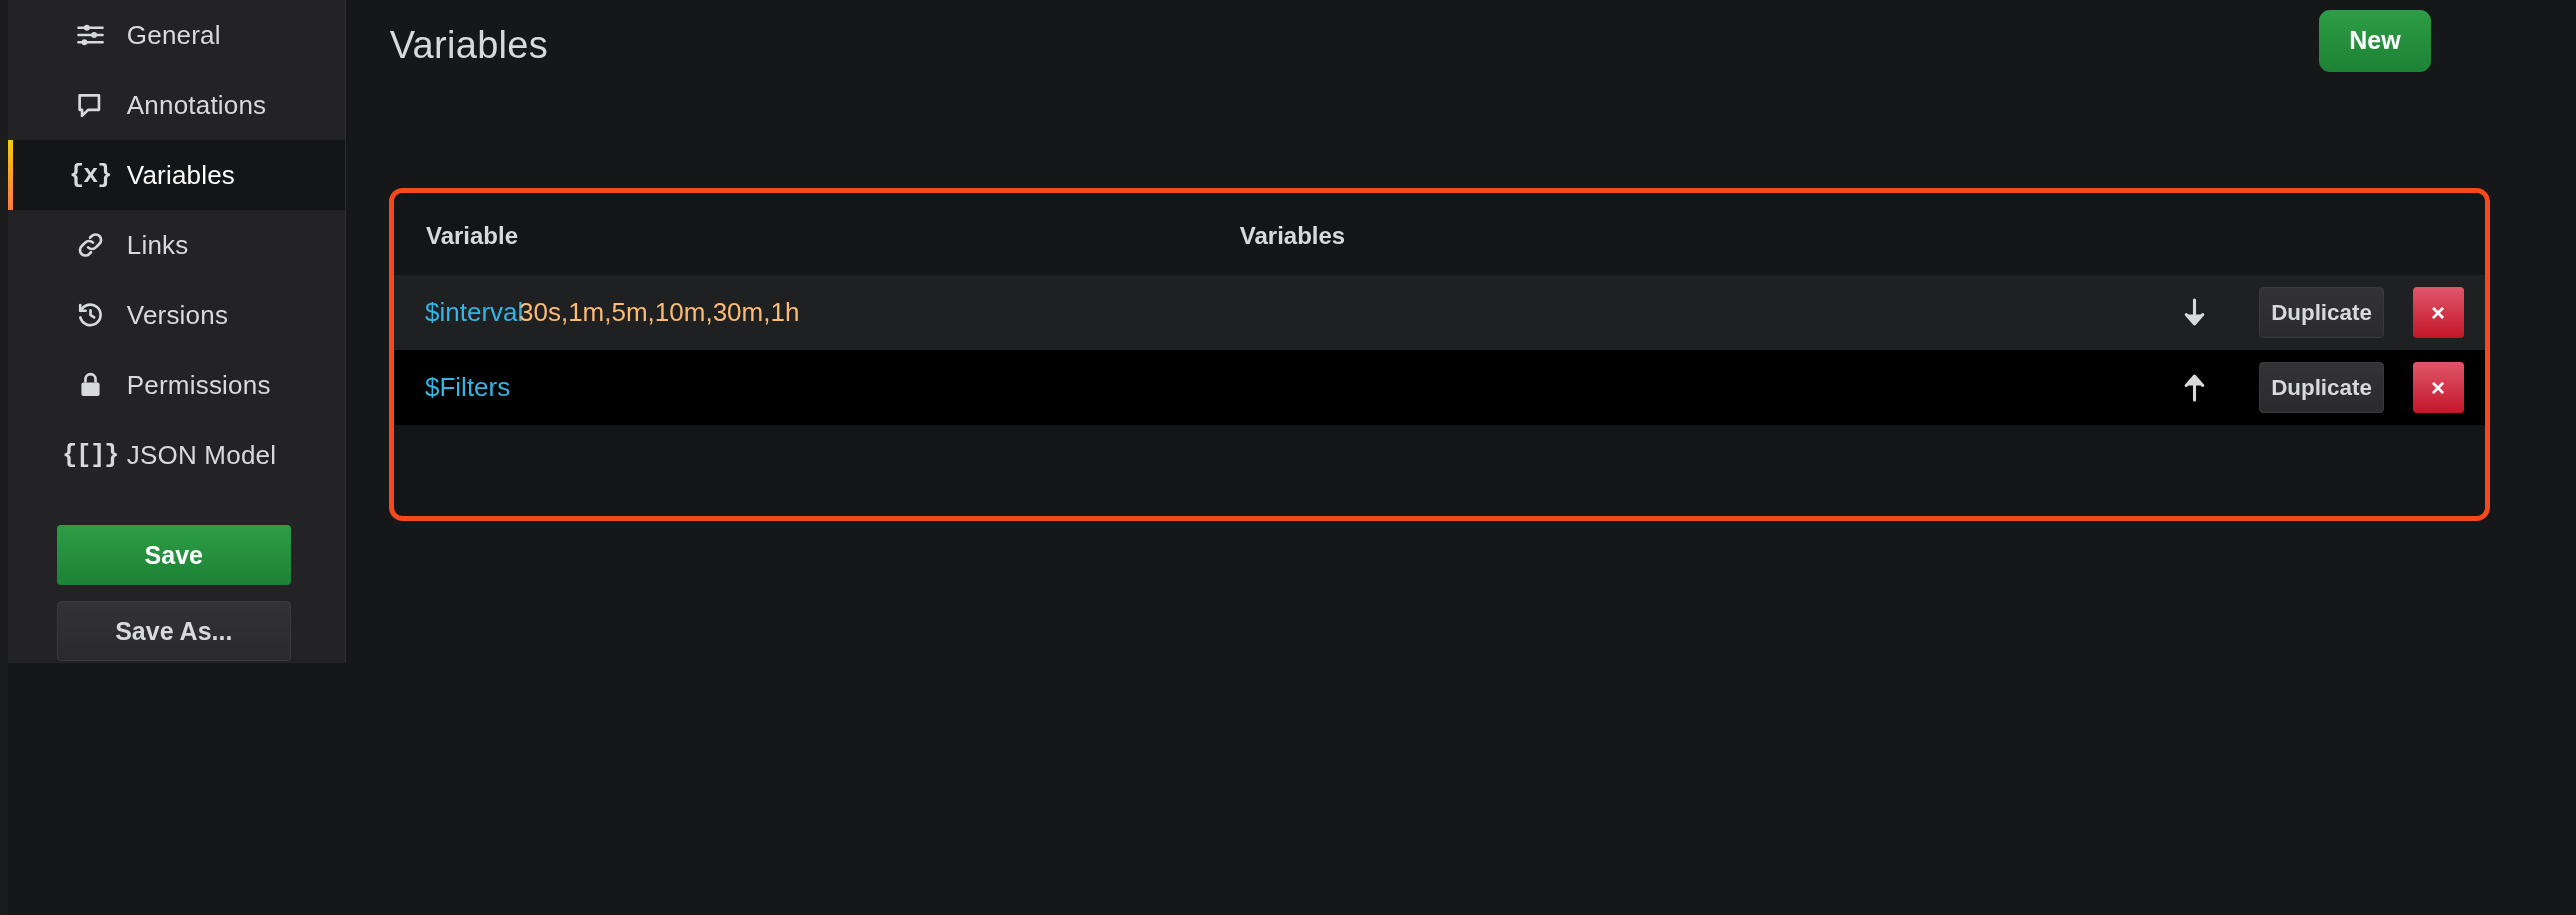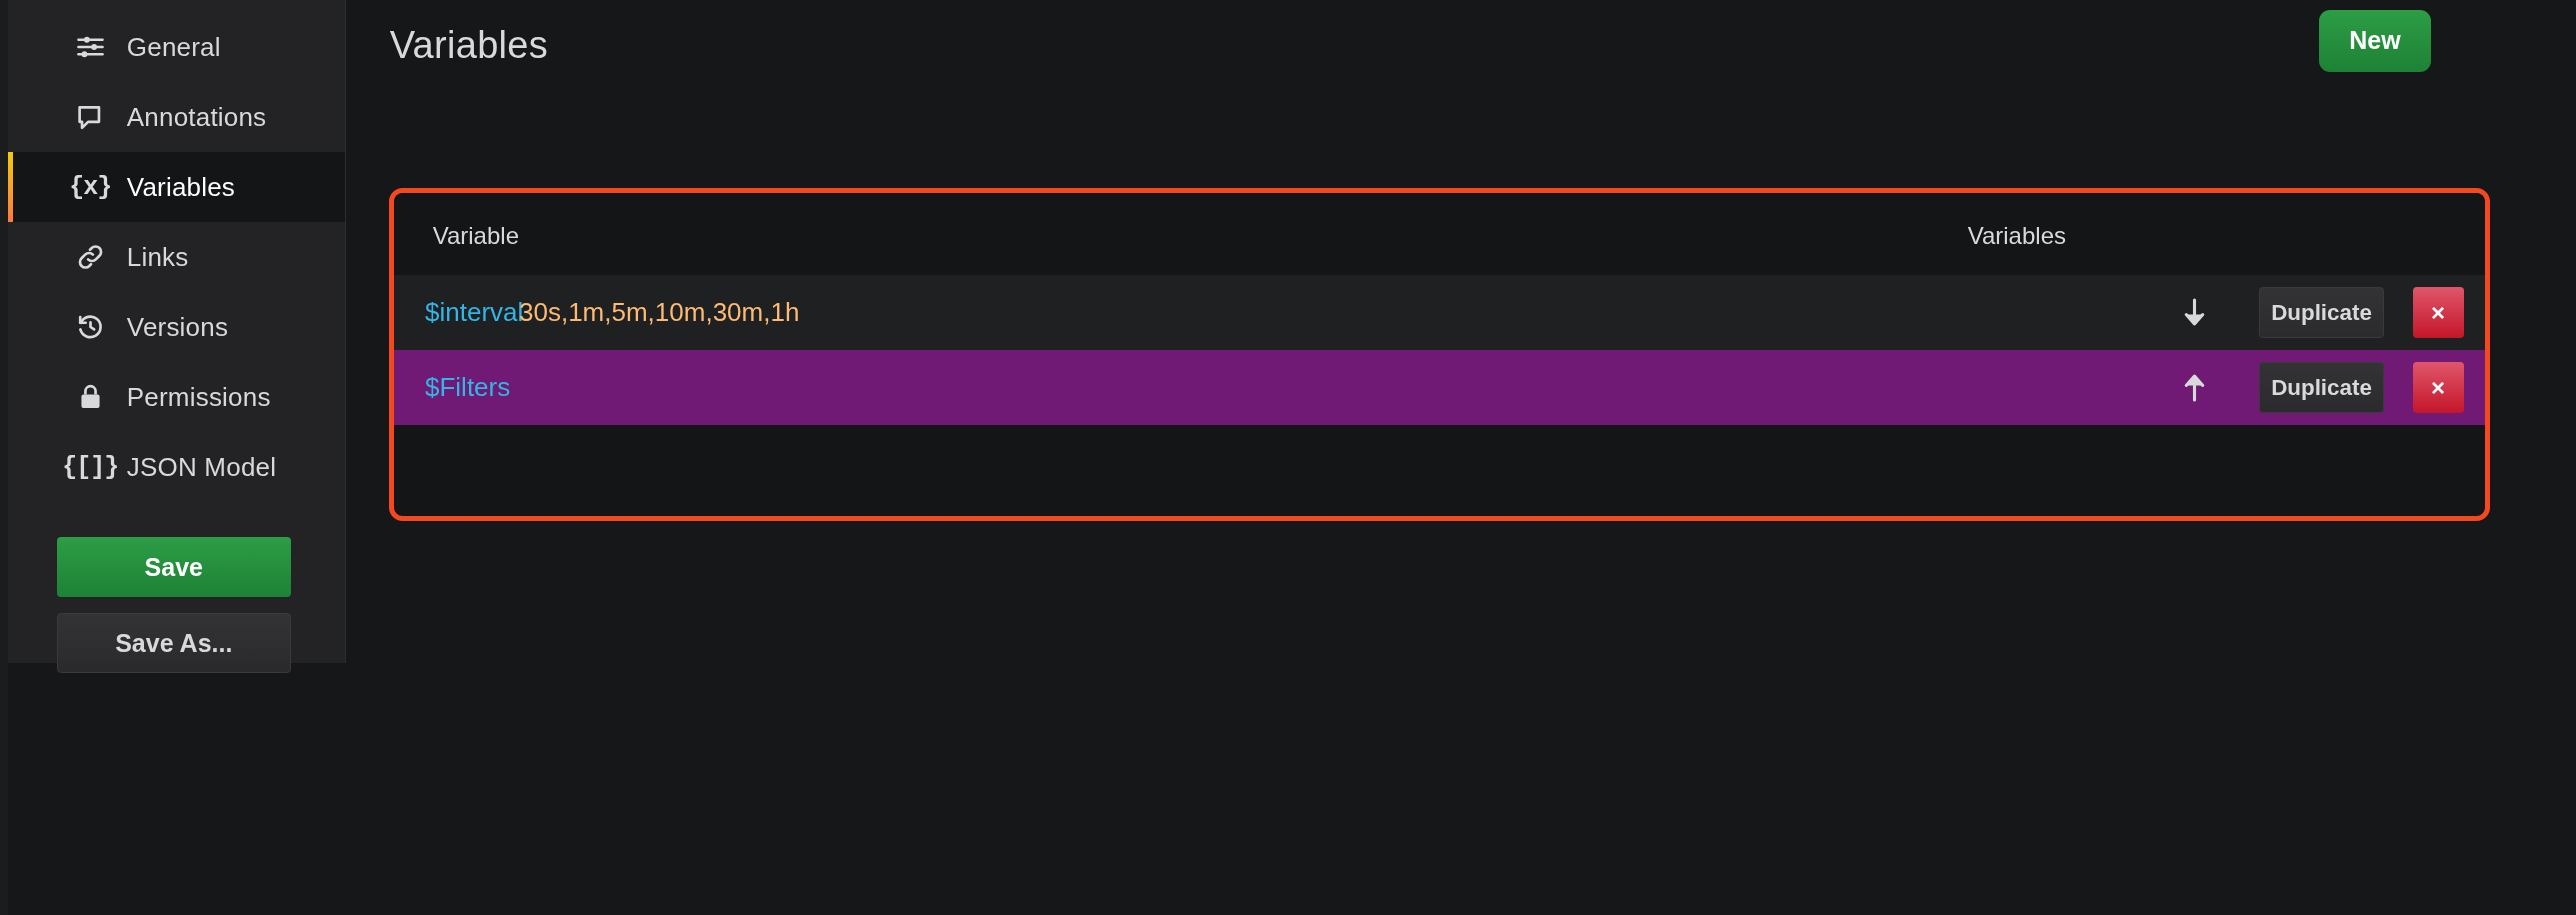--- a/index.html
+++ b/index.html
@@ -17,21 +17,21 @@
     background: #1b1c1e;
     flex: 0 0 7.8px;
   }
 
   
   .sidebar {
     position: relative;
     width: 338px; flex: 0 0 338px; height: 663px;
     background: #232326;
     border-right: 1px solid #2c2d30;
-    padding-top: 12px;
+    padding-top: 0;
   }
   .nav { list-style: none; }
   .nav-item {
     position: relative;
     display: flex; align-items: center;
     height: 70px;
     padding-left: 66px;
     color: #d8d9da;
     font-size: 26px;
     letter-spacing: 0.2px;
@@ -115,34 +115,34 @@
     position: absolute;
     left: 389px; top: 188px;
     width: 2101px; height: 333px;
     border: 5.8px solid #f4481f;
     border-radius: 13.6px;
     background: #141517;
     overflow: hidden;
   }
   table.vars { width: 100%; border-collapse: collapse; table-layout: fixed; }
   table.vars th {
-    text-align: right;
-    font-size: 24px; font-weight: 400;
+    text-align: center;
+    font-size: 24px; font-weight: 700;
     color: #d8d9da;
     padding: 29px 0 25px 0;
     background: #141517;
     margin-top: 36px;
   }
   th.c-var { width: 125px; padding-left: 31px !important; }
   th.c-def { width: auto; }
   th.c-act { width: 419px; }
 
   table.vars td {
     padding: 0; height: 75px; vertical-align: middle;
-    background: #701a75;
+    background: #000000;
   }
   tr.row-hover td { background: #1f2022; }
 
   td.c-var { padding-left: 31px !important; }
   .var-name {
     color: #33b5e5; font-size: 26px; cursor: pointer;
   }
   .var-def { color: #fdba74; font-size: 26px; }
 
   td.c-act { padding-right: 21.4px !important; }

